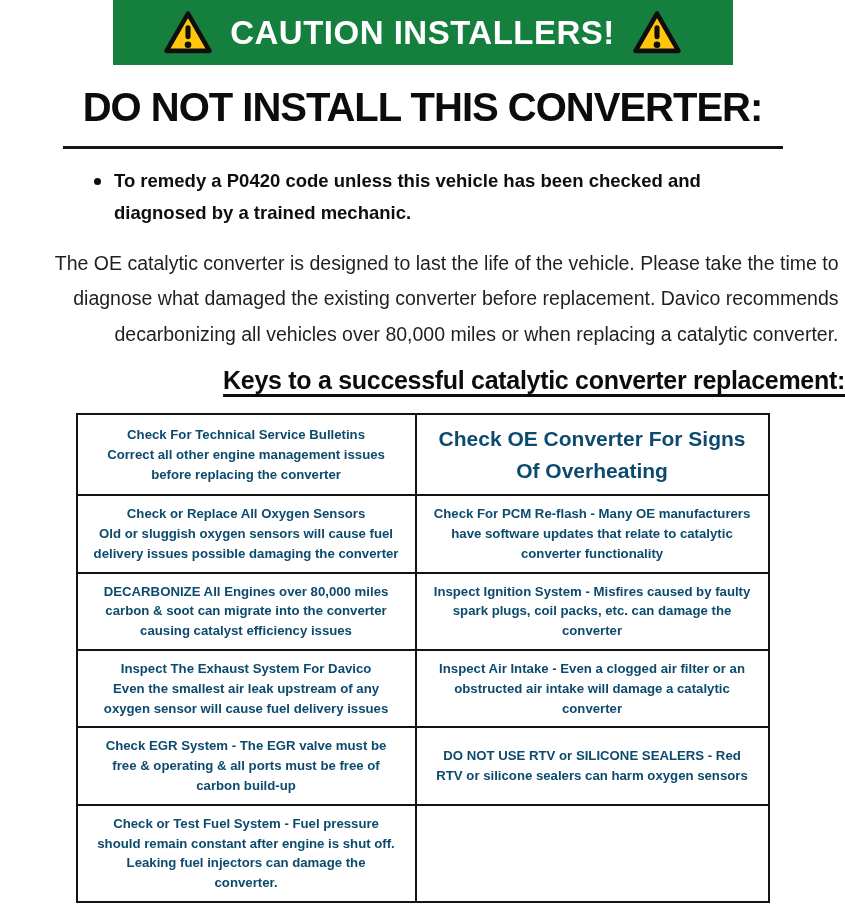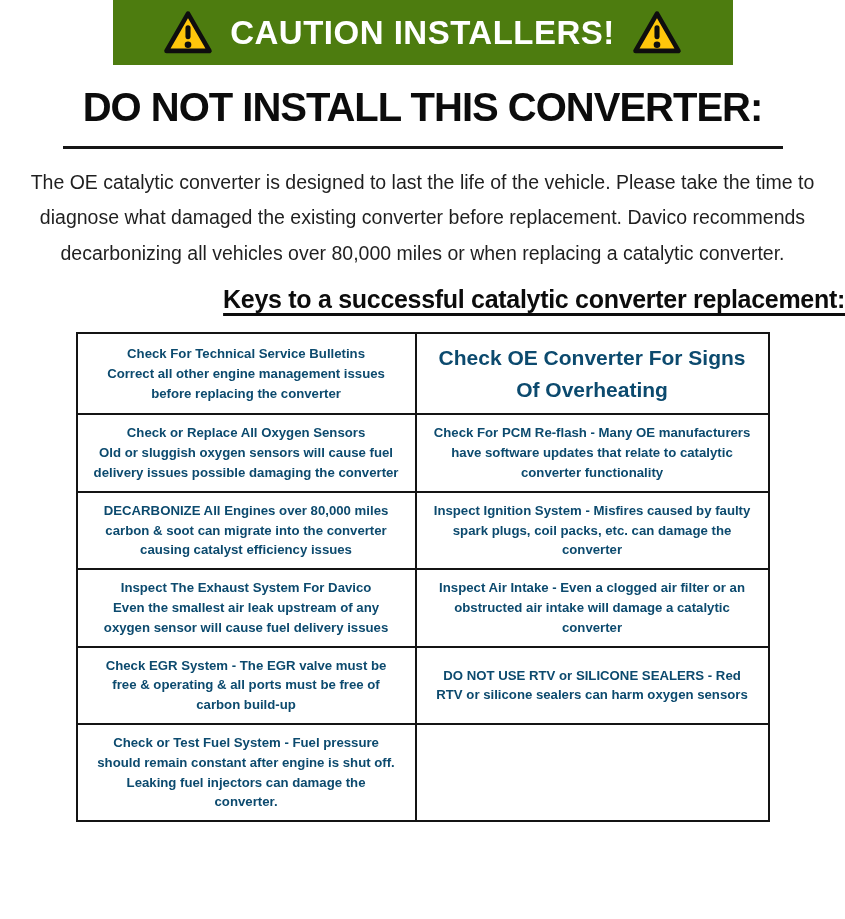--- a/index.html
+++ b/index.html
@@ -6,21 +6,21 @@
   html, body { background: #ffffff; }
   body {
     width: 845px; height: 919px;
     font-family: "Liberation Sans", sans-serif;
     color: #111;
     overflow: hidden;
   }
   .banner {
     width: 620px; height: 65px;
     margin: 0 auto;
-    background: #4d7c0f;
+    background: #15803d;
     display: flex; align-items: center; justify-content: center;
     gap: 16px;
   }
   .banner-title {
     color: #ffffff;
     font-weight: bold;
     font-size: 33px;
     letter-spacing: 0.5px;
     white-space: nowrap;
   }
@@ -56,21 +56,21 @@
     content: "";
     position: absolute;
     left: 6px; top: 13px;
     width: 7px; height: 7px;
     border-radius: 50%;
     background: #0e0e0e;
   }
   .intro {
     width: 832px;
     margin: 16px auto 0 auto;
-    text-align: center;
+    text-align: right;
     font-size: 19.5px;
     line-height: 1.82;
     font-weight: normal;
     color: #1f1f1f;
   }
   .keys-heading {
     text-align: right;
     margin-top: 14px;
     font-size: 25px;
     font-weight: bold;
@@ -120,20 +120,21 @@
       <circle cx="50" cy="68" r="6.5" fill="#0e0e0e"></circle>
     </svg>
   </span>
 </div>
 
 <h1 class="headline">DO NOT INSTALL THIS CONVERTER:</h1>
 
 <hr class="divider">
 
 <ul class="warning-list">
+  <li>To remedy a P0420 code unless this vehicle has been checked and diagnosed by a trained mechanic.</li>
 </ul>
 
 <p class="intro">The OE catalytic converter is designed to last the life of the vehicle. Please take the time to diagnose what damaged the existing converter before replacement. Davico recommends decarbonizing all vehicles over 80,000 miles or when replacing a catalytic converter.</p>
 
 <h2 class="keys-heading">Keys to a successful catalytic converter replacement:</h2>
 
 <table class="keys-table">
   <tbody>
     <tr>
       <td class="col-left">

